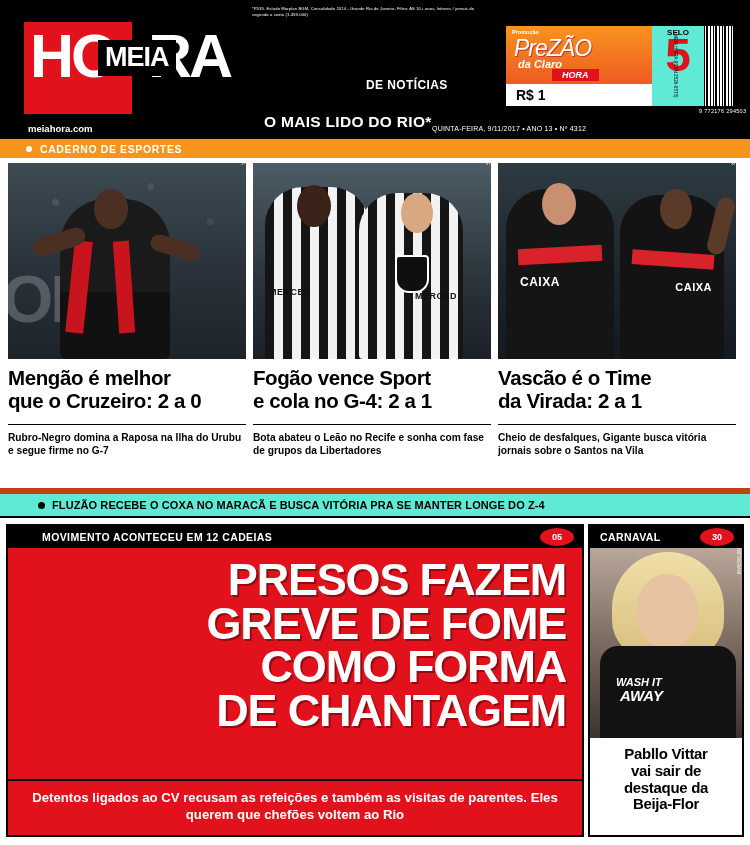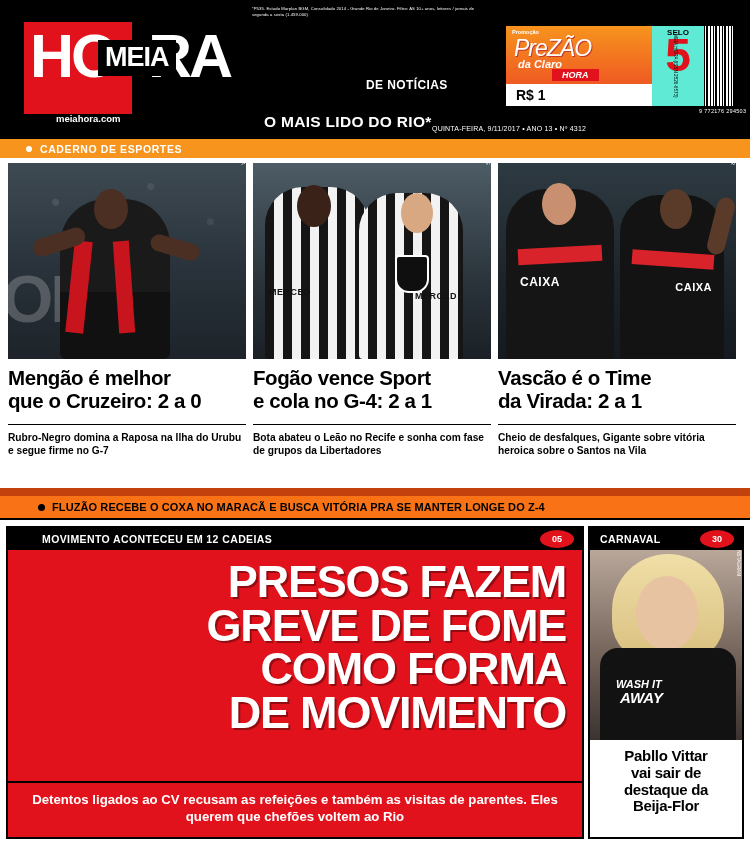--- a/index.html
+++ b/index.html
@@ -79,25 +79,24 @@
     top: 78px;
     color: #fff;
     font-size: 12px;
     font-weight: bold;
     letter-spacing: 0.4px;
     padding-left: 8px;
   }
   .site-url {
     position: absolute;
     left: 28px;
-    top: 113px;
+    top: 123px;
     color: #fff;
     font-size: 9.5px;
     font-weight: bold;
-    margin-left: 28px;
   }
   .tagline {
     position: absolute;
     left: 264px;
     top: 113px;
     color: #fff;
     font-size: 15.5px;
     font-weight: bold;
     letter-spacing: 0.3px;
   }
@@ -341,22 +340,22 @@
   .ph3 .pB { position:absolute; right:12px; bottom:0; width:104px; height:164px; background:#131313; border-radius:38px 38px 4px 4px;}
   .ph3 .pBd { position:absolute; right:22px; bottom:92px; width:82px; height:15px; background:#d8232a; transform:rotate(4deg);}
   .ph3 .pBh { position:absolute; right:44px; top:26px; width:32px; height:40px; background:#5a3b29; border-radius:50%;}
   .ph3 .caixa2 { position:absolute; right:24px; bottom:66px; font-size:11px; font-weight:bold; color:#fff; letter-spacing:0.5px;}
   .ph3 .armup { position:absolute; right:6px; top:34px; width:18px; height:58px; background:#5a3b29; border-radius:9px; transform: rotate(14deg);}
 
   
   .ticker {
     position: relative;
     height: 22px;
-    background: #f97316;
-    border-top: 8px solid #c2410c;
+    background: #5eead4;
+    border-top: 6px solid #c2410c;
     border-bottom: 2px solid #000;
   }
   .ticker .txt {
     position: absolute;
     left: 52px;
     top: 5px;
     color: #000;
     font-size: 11px;
     font-weight: bold;
     letter-spacing: 0.1px;
@@ -617,40 +616,40 @@
         <div class="pBd"></div>
         <div class="pBh"></div>
         <div class="armup"></div>
         <div class="caixa2">CAIXA</div>
         <div class="credit">NELSON PEREZ/VASCO.COM.BR</div>
       </div>
       <div class="headline">
         <div>Vascão é o Time</div>
         <div>da Virada: 2 a 1</div>
       </div>
-      <div class="sub">Cheio de desfalques, Gigante sobre vitória heroica sobre o Santos na Vila</div>
+      <div class="sub">Cheio de desfalques, Gigante busca vitória jornais sobre o Santos na Vila</div>
     </div>
   </div>
 
   <div class="ticker">
     <div class="txt">FLUZÃO RECEBE O COXA NO MARACÃ E BUSCA VITÓRIA PRA SE MANTER LONGE DO Z-4</div>
   </div>
 
   <div class="lower">
 
     <div class="main-story">
       <div class="ms-topbar">
         <div class="kicker">MOVIMENTO ACONTECEU EM 12 CADEIAS</div>
         <div class="pagebadge">05</div>
       </div>
       <div class="ms-headline">
         <span>PRESOS FAZEM</span>
         <span>GREVE DE FOME</span>
         <span>COMO FORMA</span>
-        <span>DE MOVIMENTO</span>
+        <span>DE CHANTAGEM</span>
       </div>
       <div class="ms-deck">Detentos ligados ao CV recusam as refeições e também as visitas de parentes. Eles querem que chefões voltem ao Rio</div>
     </div>
 
     <div class="side-story">
       <div class="ss-topbar">
         <div class="kicker">CARNAVAL</div>
         <div class="pagebadge">30</div>
       </div>
       <div class="ss-photo">

